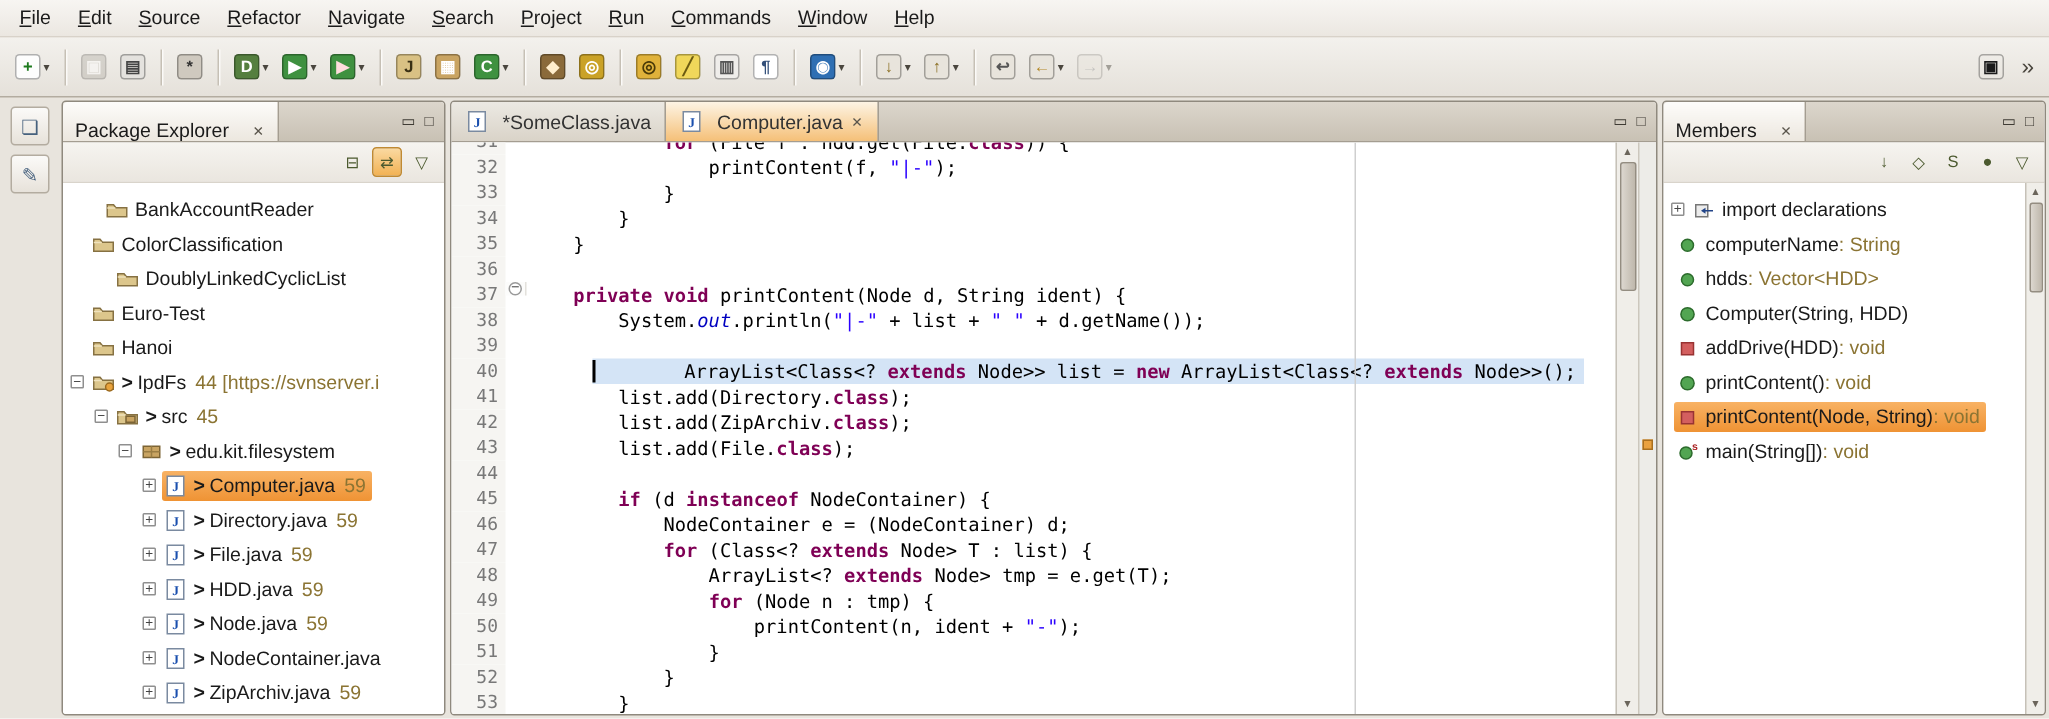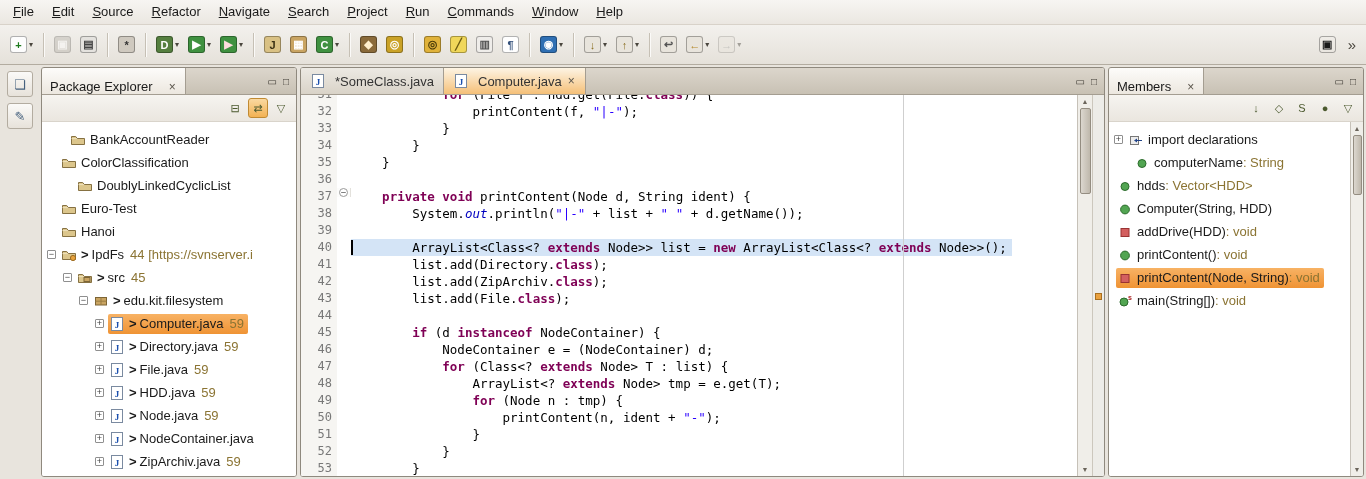--- a/index.html
+++ b/index.html
@@ -87,21 +87,21 @@
   .code-wrap { flex:1; overflow:hidden; position:relative; }
   #code { margin-top:-9px; font-family:"DejaVu Sans Mono", monospace; font-size:12.5px; }
   .code-line { height:17px; display:flex; align-items:flex-start; }
   .ln { flex:0 0 36px; text-align:right; padding-right:5px; color:#787878; background:#f6f5f2;
     font-size:12px; line-height:17px; }
   .fold { flex:0 0 14px; background:#fcfcfb; border-right:1px solid #e3e1dc; display:flex;
     align-items:center; justify-content:center; }
   .foldmark { width:9px; height:9px; border:1px solid #9a9a9a; border-radius:50%; background:#fff;
     font-size:9px; line-height:7px; text-align:center; color:#555; }
   .txt { white-space:pre; line-height:17px; position:relative; padding-left:1px; }
-  .txt.hl { background:#d4e4f6; padding-right:5px; }
+  .txt.hl { background:#d4e4f6; padding-right:5px;margin-left:44px; }
   .caret { position:absolute; left:0; top:1px; width:2px; height:15px; background:#000; }
   .tok-p { color:#000; }
   .tok-k { color:var(--kw,#7f0055); font-weight:bold; }
   .tok-s { color:var(--str,#2a00ff); }
   .tok-i { color:#0000c0; font-style:italic; }
   .print-margin { position:absolute; left:602px; top:0; bottom:0; width:1px; background:#cfcfcf; }
 
   .vscroll { width:15px; flex:0 0 15px; background:#f0eee9; border-left:1px solid #c6c1b8;
     display:flex; flex-direction:column; align-items:center; }
   .vscroll .arr { font-size:7px; color:#6b655b; padding:3px 0; }
@@ -610,21 +610,21 @@
               <span class="exp">+</span>
               <span class="sel">
                 <svg class="ticon" width="16" height="16" viewBox="0 0 16 16">
                   <rect x="2.5" y="4.5" width="8" height="8" fill="#ececec" stroke="#777"></rect>
                   <path d="M14 8.5H8" stroke="#224488"></path>
                   <path d="M9 6.5l-3 2 3 2z" fill="#224488"></path>
                 </svg>
                 <span class="lbl">import declarations</span>
               </span>
             </div>
-            <div class="tree-row" style="padding-left:22px">
+            <div class="tree-row" style="padding-left:5px">
               <span class="exp-spacer narrow"></span>
               <span class="sel">
                 <svg class="ticon" width="16" height="16" viewBox="0 0 16 16">
                   <circle cx="8" cy="8.5" r="4" fill="#52a552" stroke="#2c6b2c"></circle>
                 </svg>
                 <span class="lbl">computerName</span>
                 <span class="mtype"> : String</span>
               </span>
             </div>
             <div class="tree-row" style="padding-left:5px">

